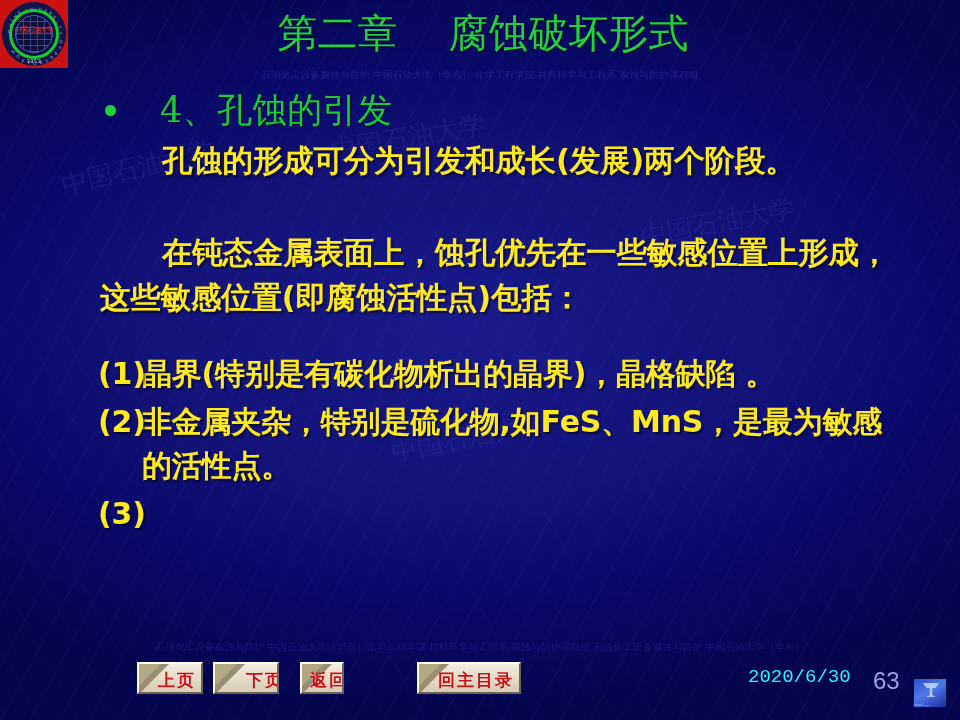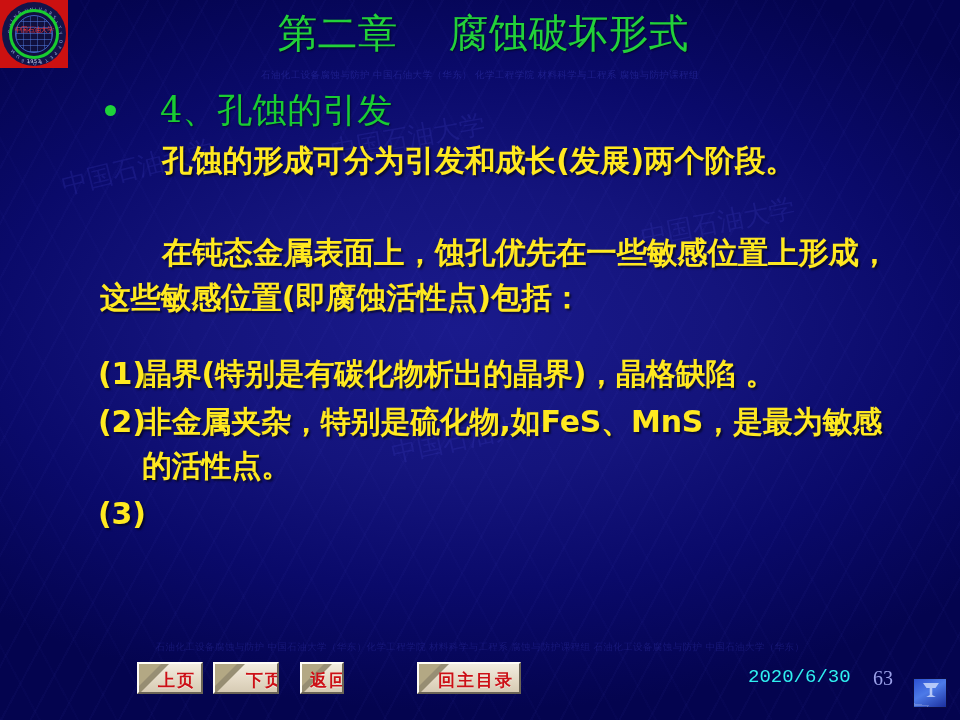--- a/index.html
+++ b/index.html
@@ -227,22 +227,22 @@
 
   #date {
     position: absolute; left: 748px; top: 4px;
     color: #2ff0f0;
     font-size: 19px;
     font-family: Liberation Mono, monospace;
   }
   #pageno {
     position: absolute; left: 873px; top: 5px;
     color: #9aa0e8;
-    font-size: 20px;
-    font-family: Liberation Serif, serif;
+    font-size: 24px;
+    font-family: Liberation Sans, sans-serif;
   }
   #deco {
     position: absolute; left: 913px; top: 16px;
     width: 34px; height: 30px;
     background: linear-gradient(150deg,#2b4fd0 0%, #4d7ae8 45%, #1b2f9e 100%);
     border: 1px solid #0a0a44;
     box-sizing: border-box;
     overflow: hidden;
   }
   #deco .rays {

